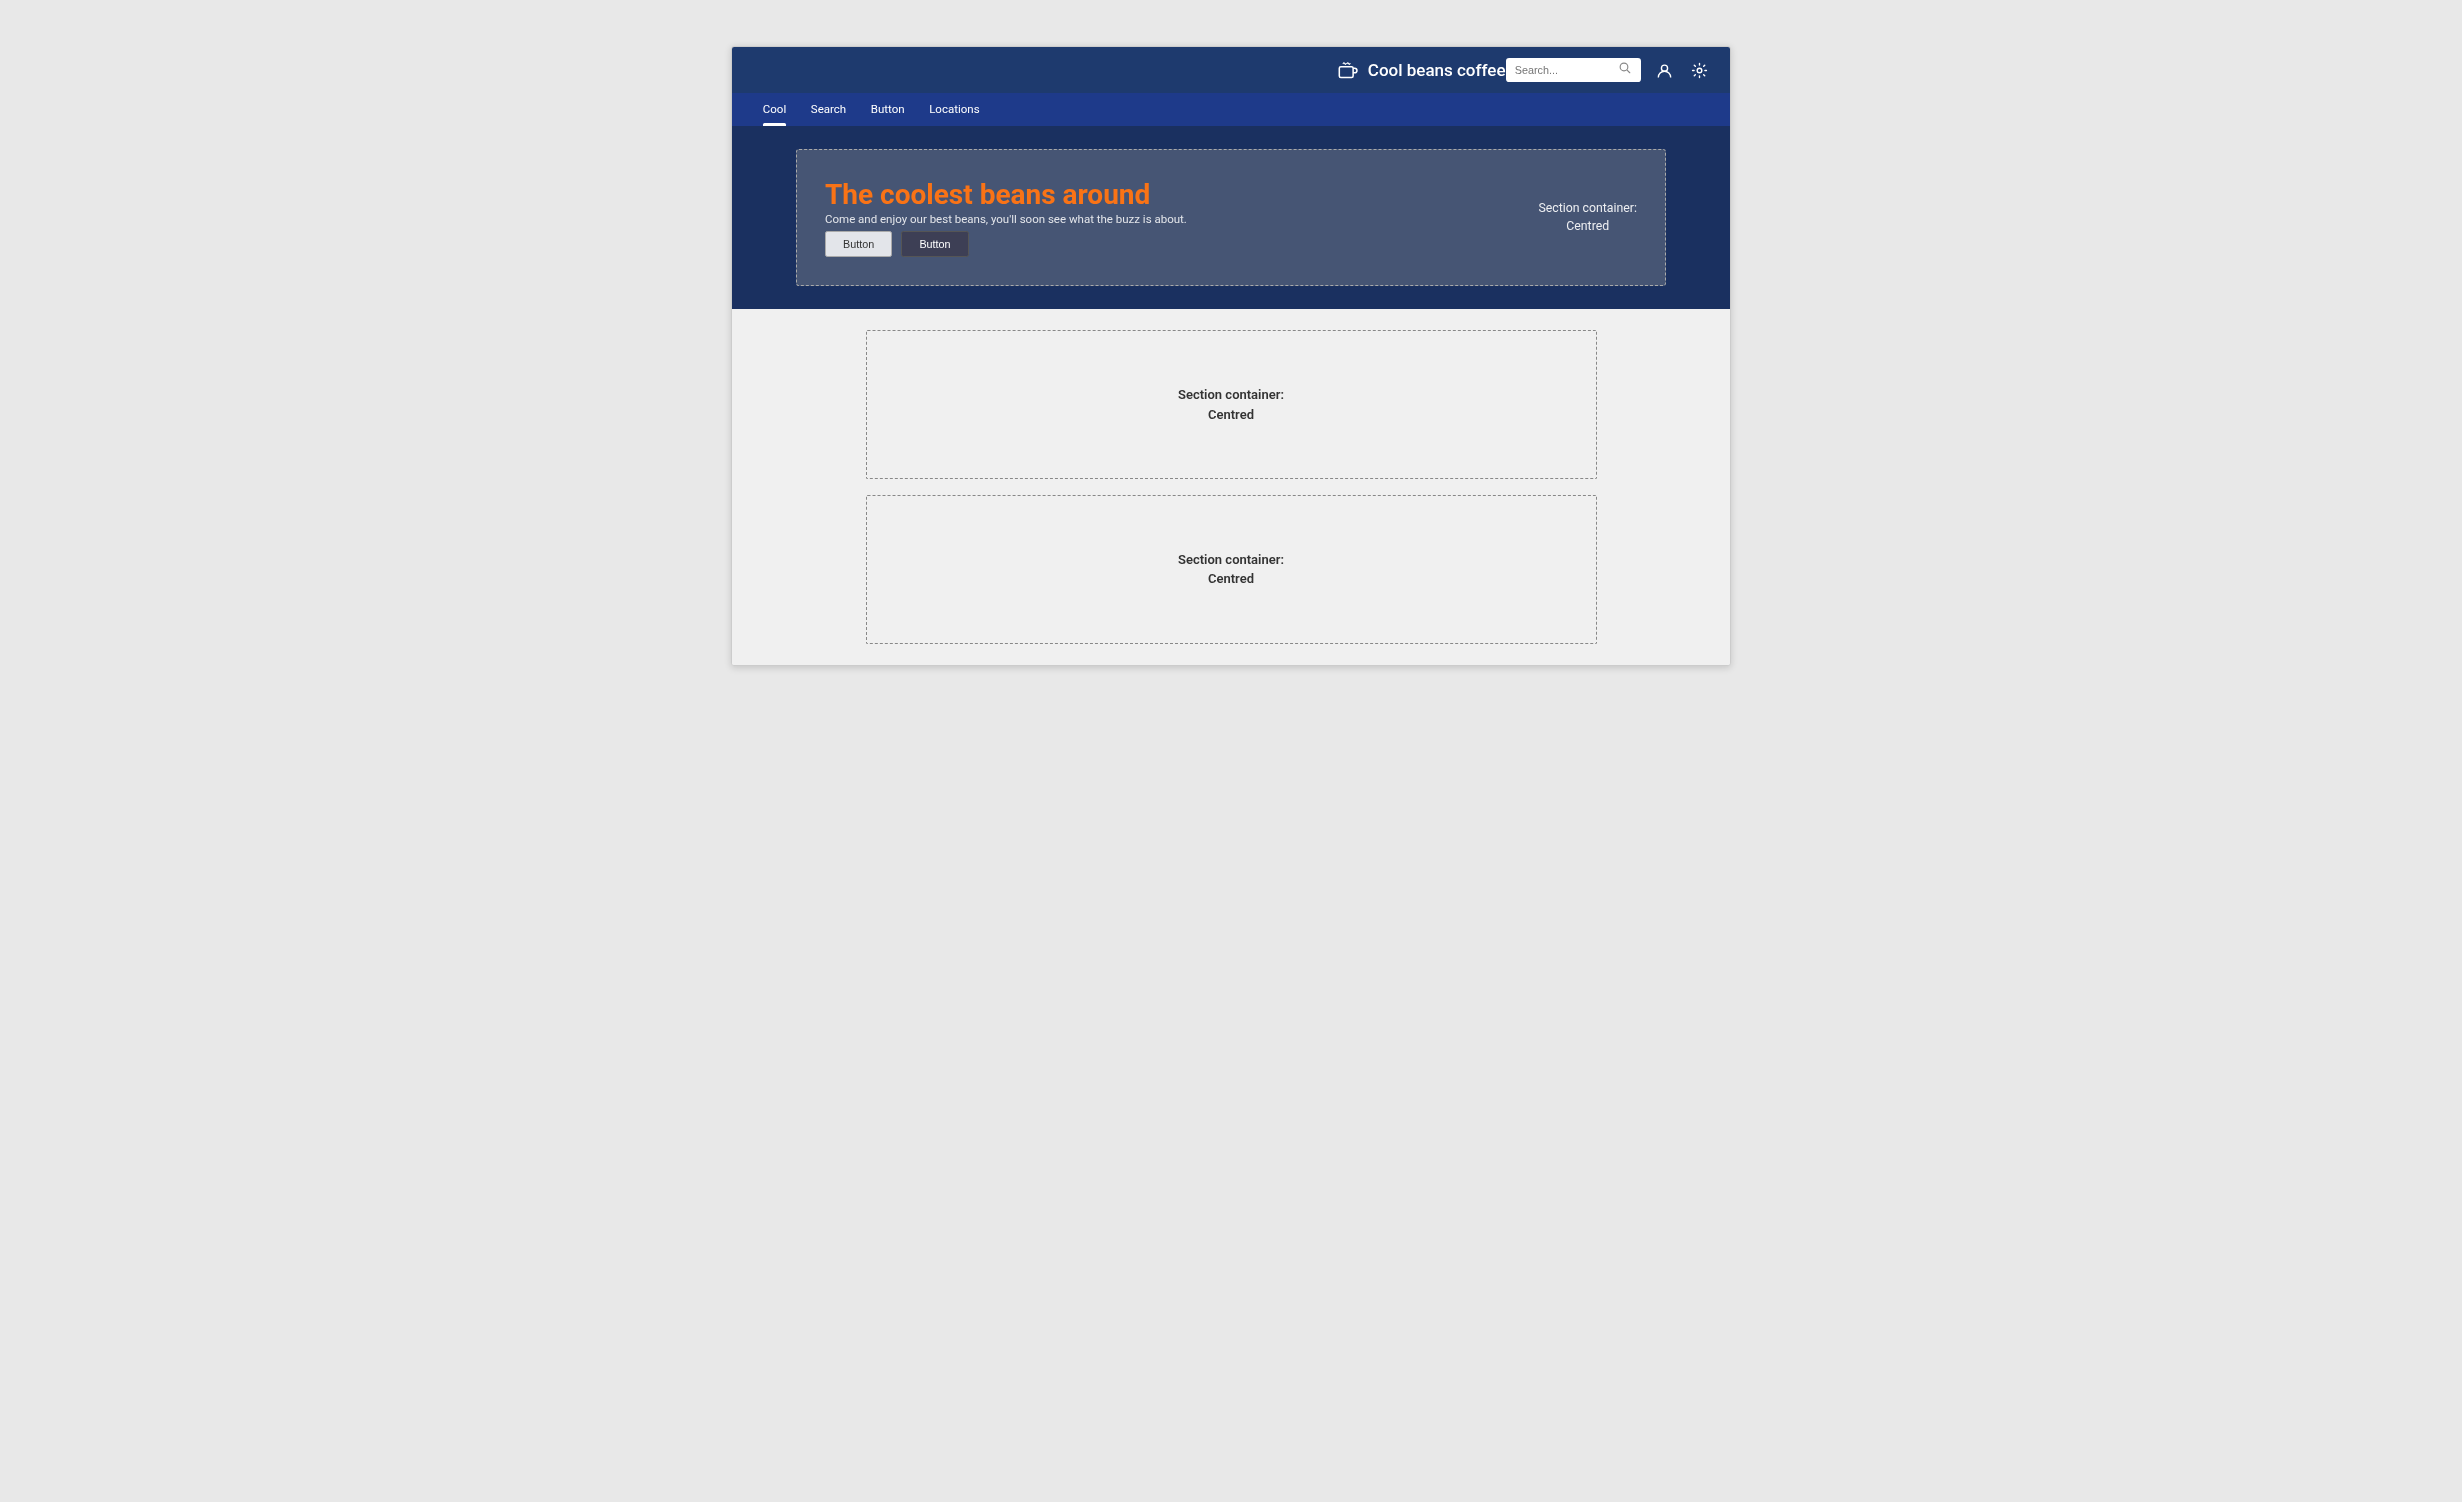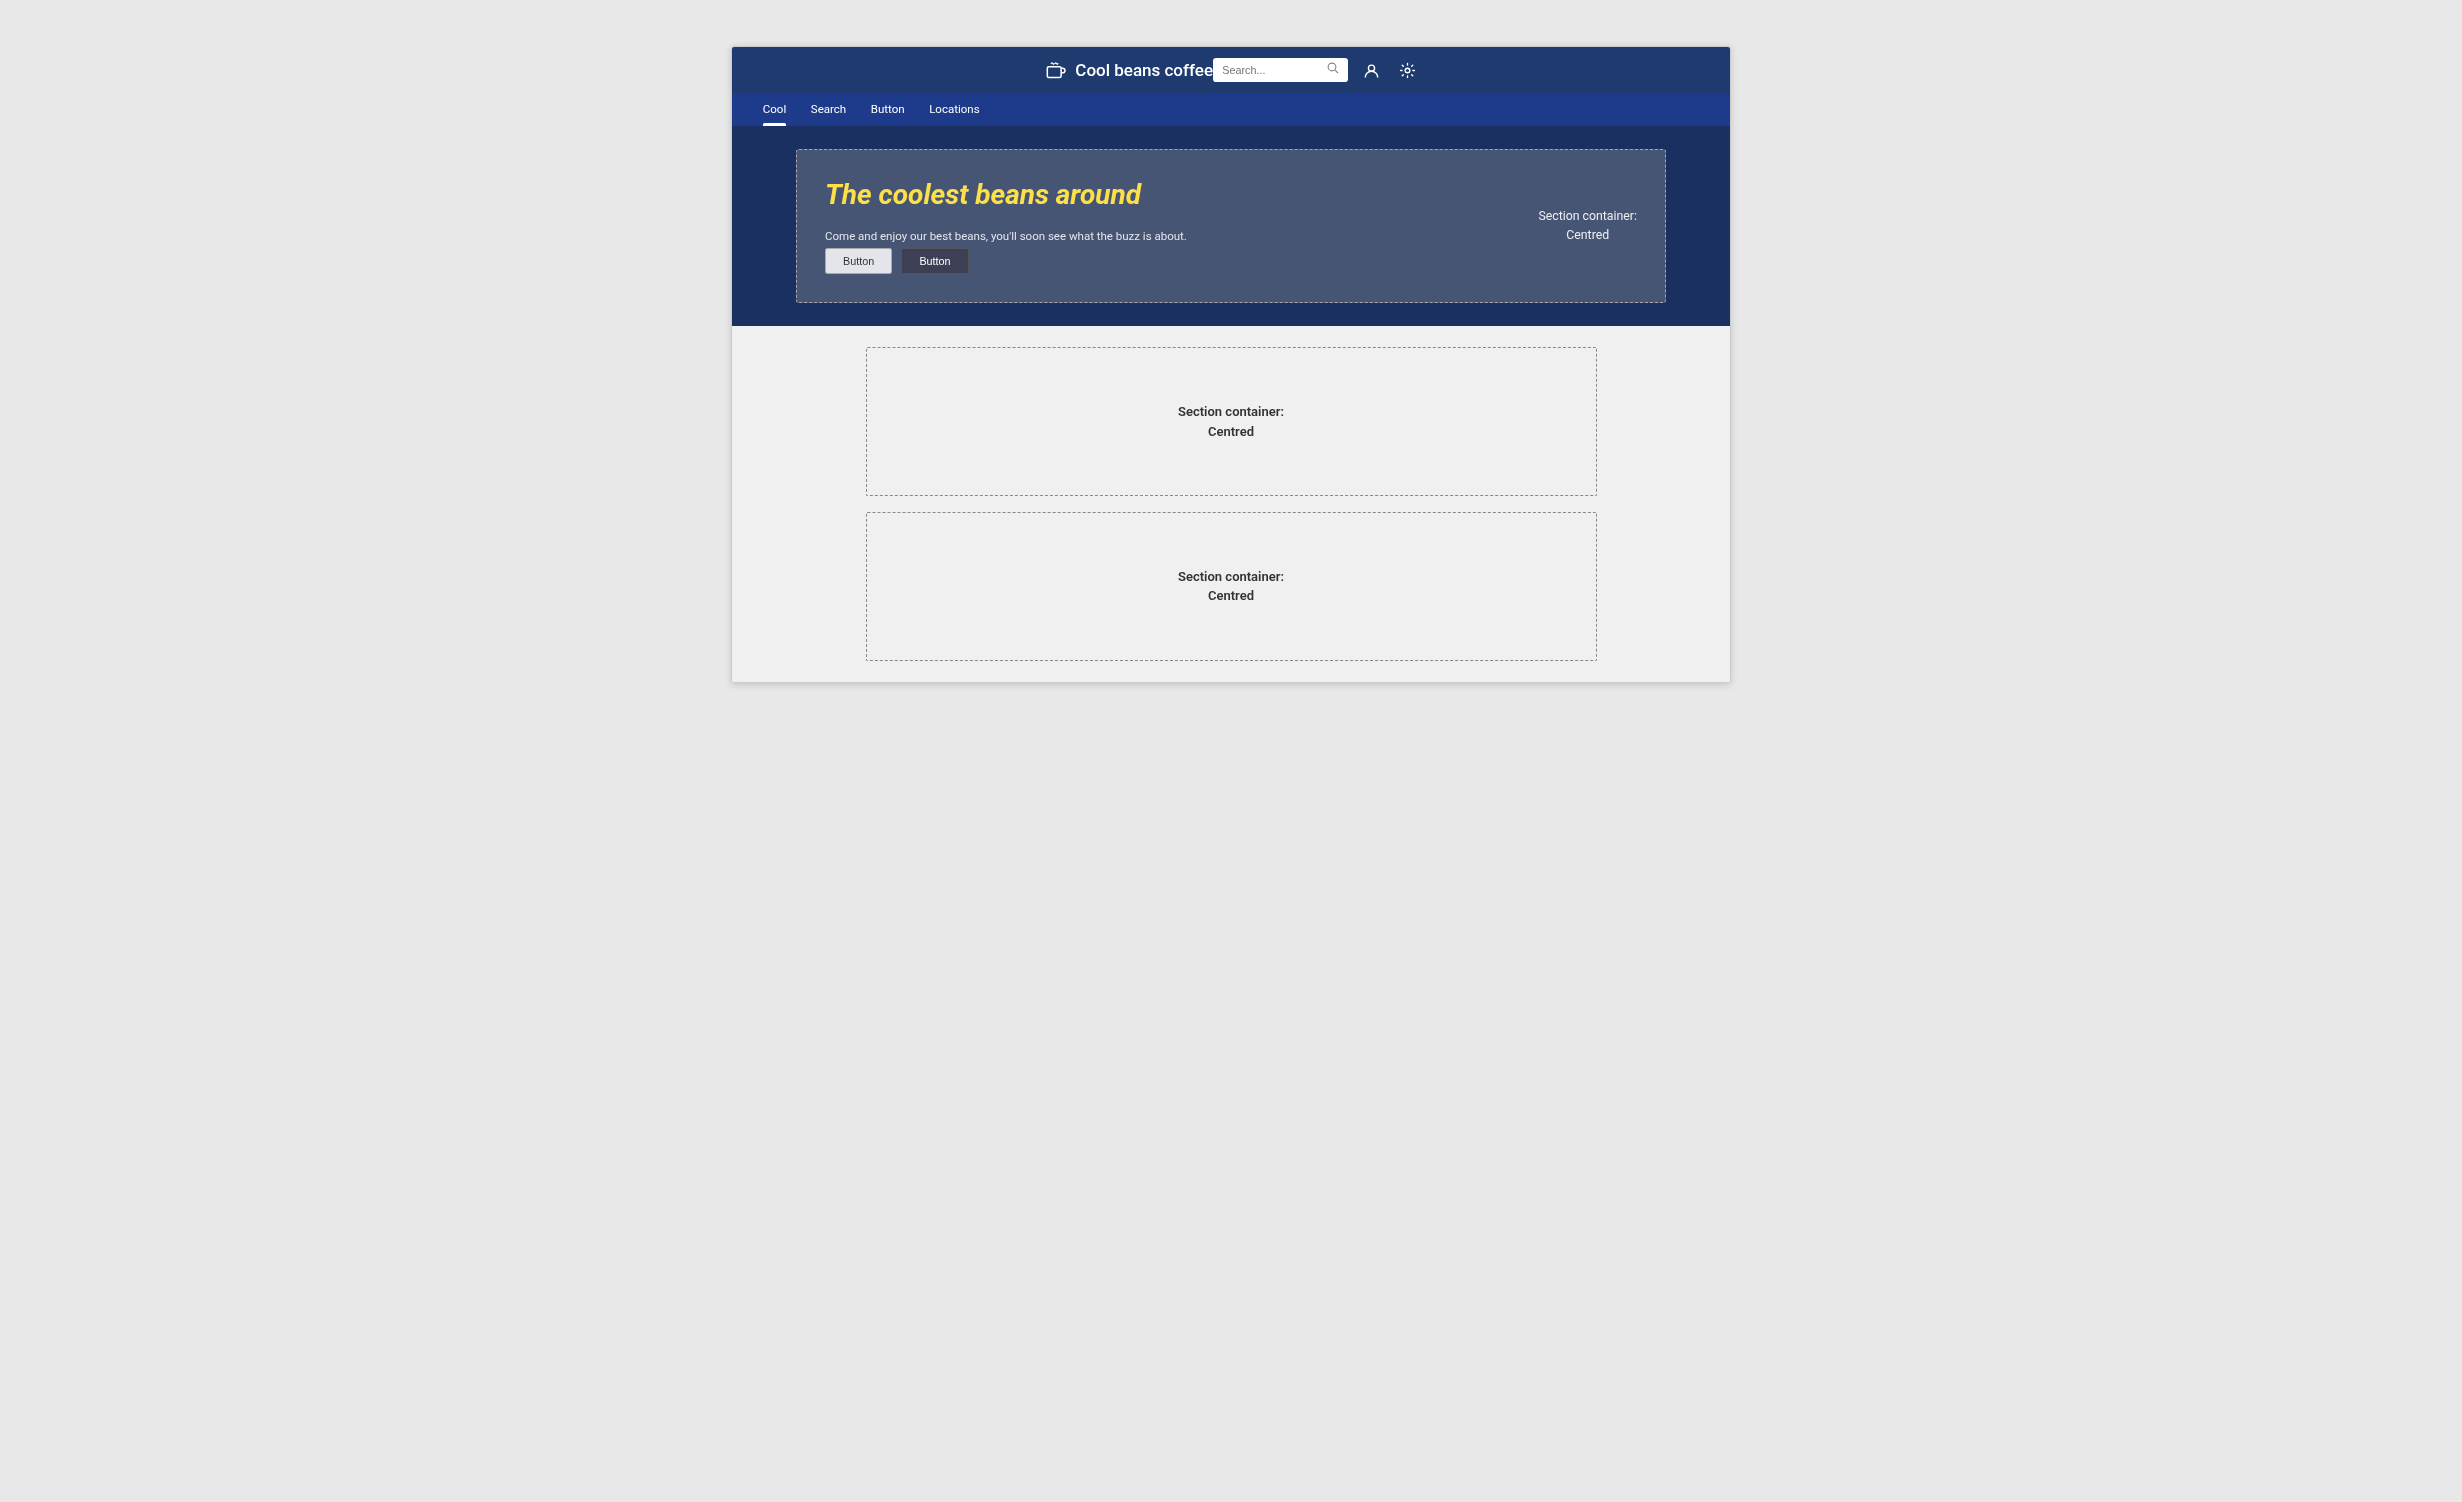--- a/index.html
+++ b/index.html
@@ -27,21 +27,21 @@
       overflow: hidden;
       box-shadow: 0 1.5px 7.7px rgba(0,0,0,0.15);
     }
 
     
     .top-bar {
       background: #1e3a6e;
       padding: 10.8px 18.5px;
       display: flex;
       align-items: center;
-      justify-content: center;
+      justify-content: flex-end;
     }
 
     .brand {
       display: flex;
       align-items: center;
       gap: 7.7px;
       color: white;
       font-size: 17px;
       font-weight: 500;
     }
@@ -147,23 +147,22 @@
       margin: 0 auto;
     }
 
     .hero-content {
       flex: 1;
     }
 
     .hero-title {
       font-size: 28px;
       font-weight: 700;
-      color: #fde047;
-      margin-bottom: 18px;
-      font-style: italic;
+      color: #f97316;
+      margin-bottom: 1px;
     }
 
     .hero-subtitle {
       font-size: 11.5px;
       color: rgba(255,255,255,0.85);
       margin-bottom: 5px;
     }
 
     .hero-buttons {
       display: flex;

